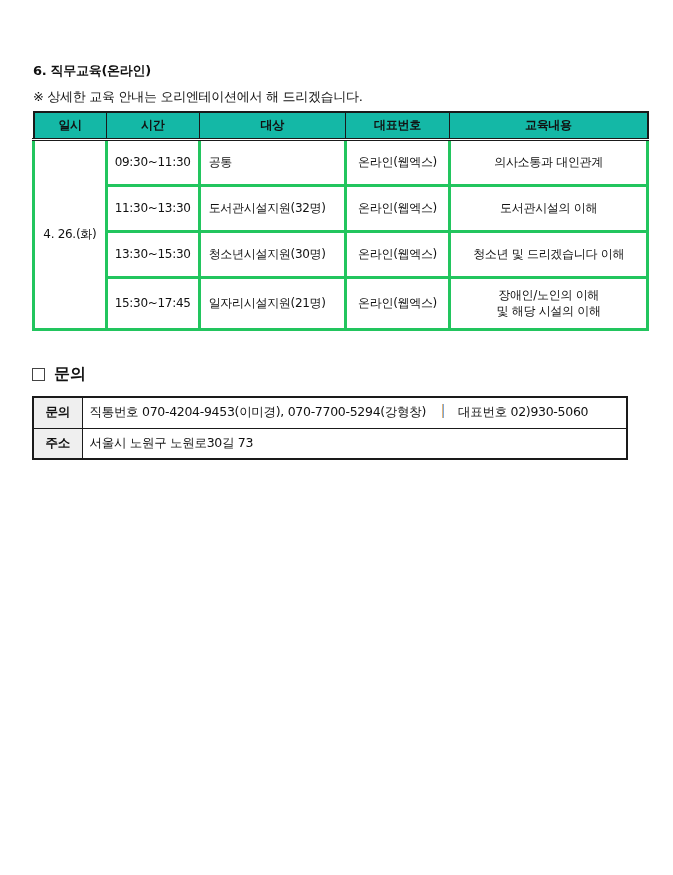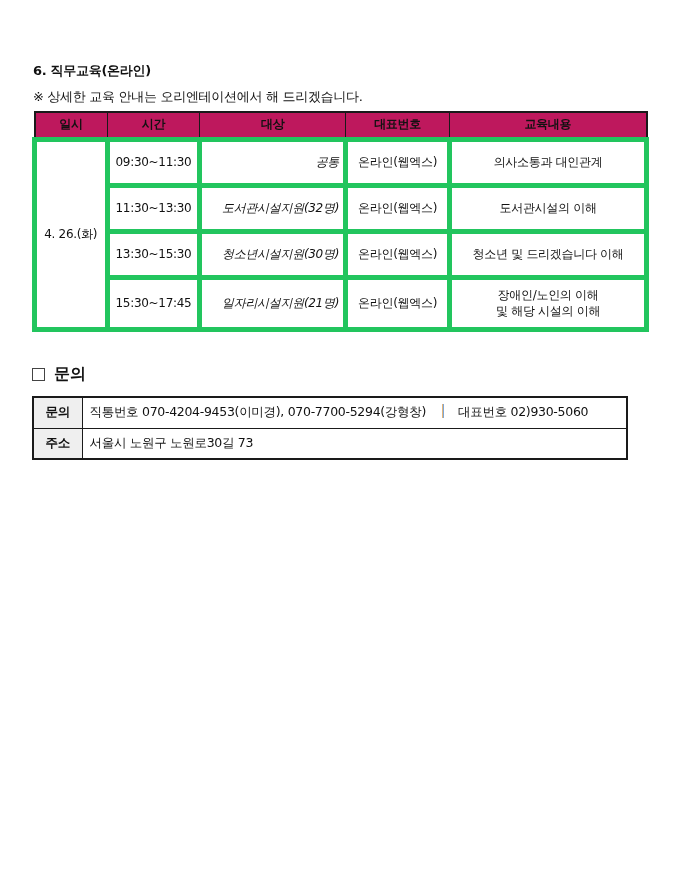--- a/index.html
+++ b/index.html
@@ -15,29 +15,29 @@
     font-size: 13px; font-weight: normal; letter-spacing: -0.3px;
   }
 
   table.schedule {
     position: absolute; left: 32px; top: 111px;
     width: 617px; border-collapse: collapse;
     border: 2px solid #1a1a1a;
     font-size: 12px; letter-spacing: -0.3px;
   }
   table.schedule th {
-    background: #be185d; font-weight: bold; height: 27px;
+    background: #14b8a6; font-weight: bold; height: 27px;
     border: 1px solid #1a1a1a; border-bottom: 3px double #1a1a1a;
     text-align: center; font-size: 12px;
   }
   table.schedule td {
-    border: 5px solid #22c55e; text-align: center; vertical-align: middle;
+    border: 3px solid #22c55e; text-align: center; vertical-align: middle;
     height: 46px; padding: 0 4px; line-height: 16px;
   }
-  table.schedule td.target { text-align: right; padding-left: 8px; font-style: italic; }
+  table.schedule td.target { text-align: left; padding-left: 8px; }
   table.schedule tr.last td { height: 52px; }
 
   .contact-heading {
     position: absolute; left: 32px; top: 364px;
     display: flex; align-items: center;
     font-size: 16px; font-weight: bold;
   }
   .checkbox-icon {
     display: inline-block; width: 13px; height: 13px;
     border: 1px solid #444; margin-right: 9px; background: #fff;

